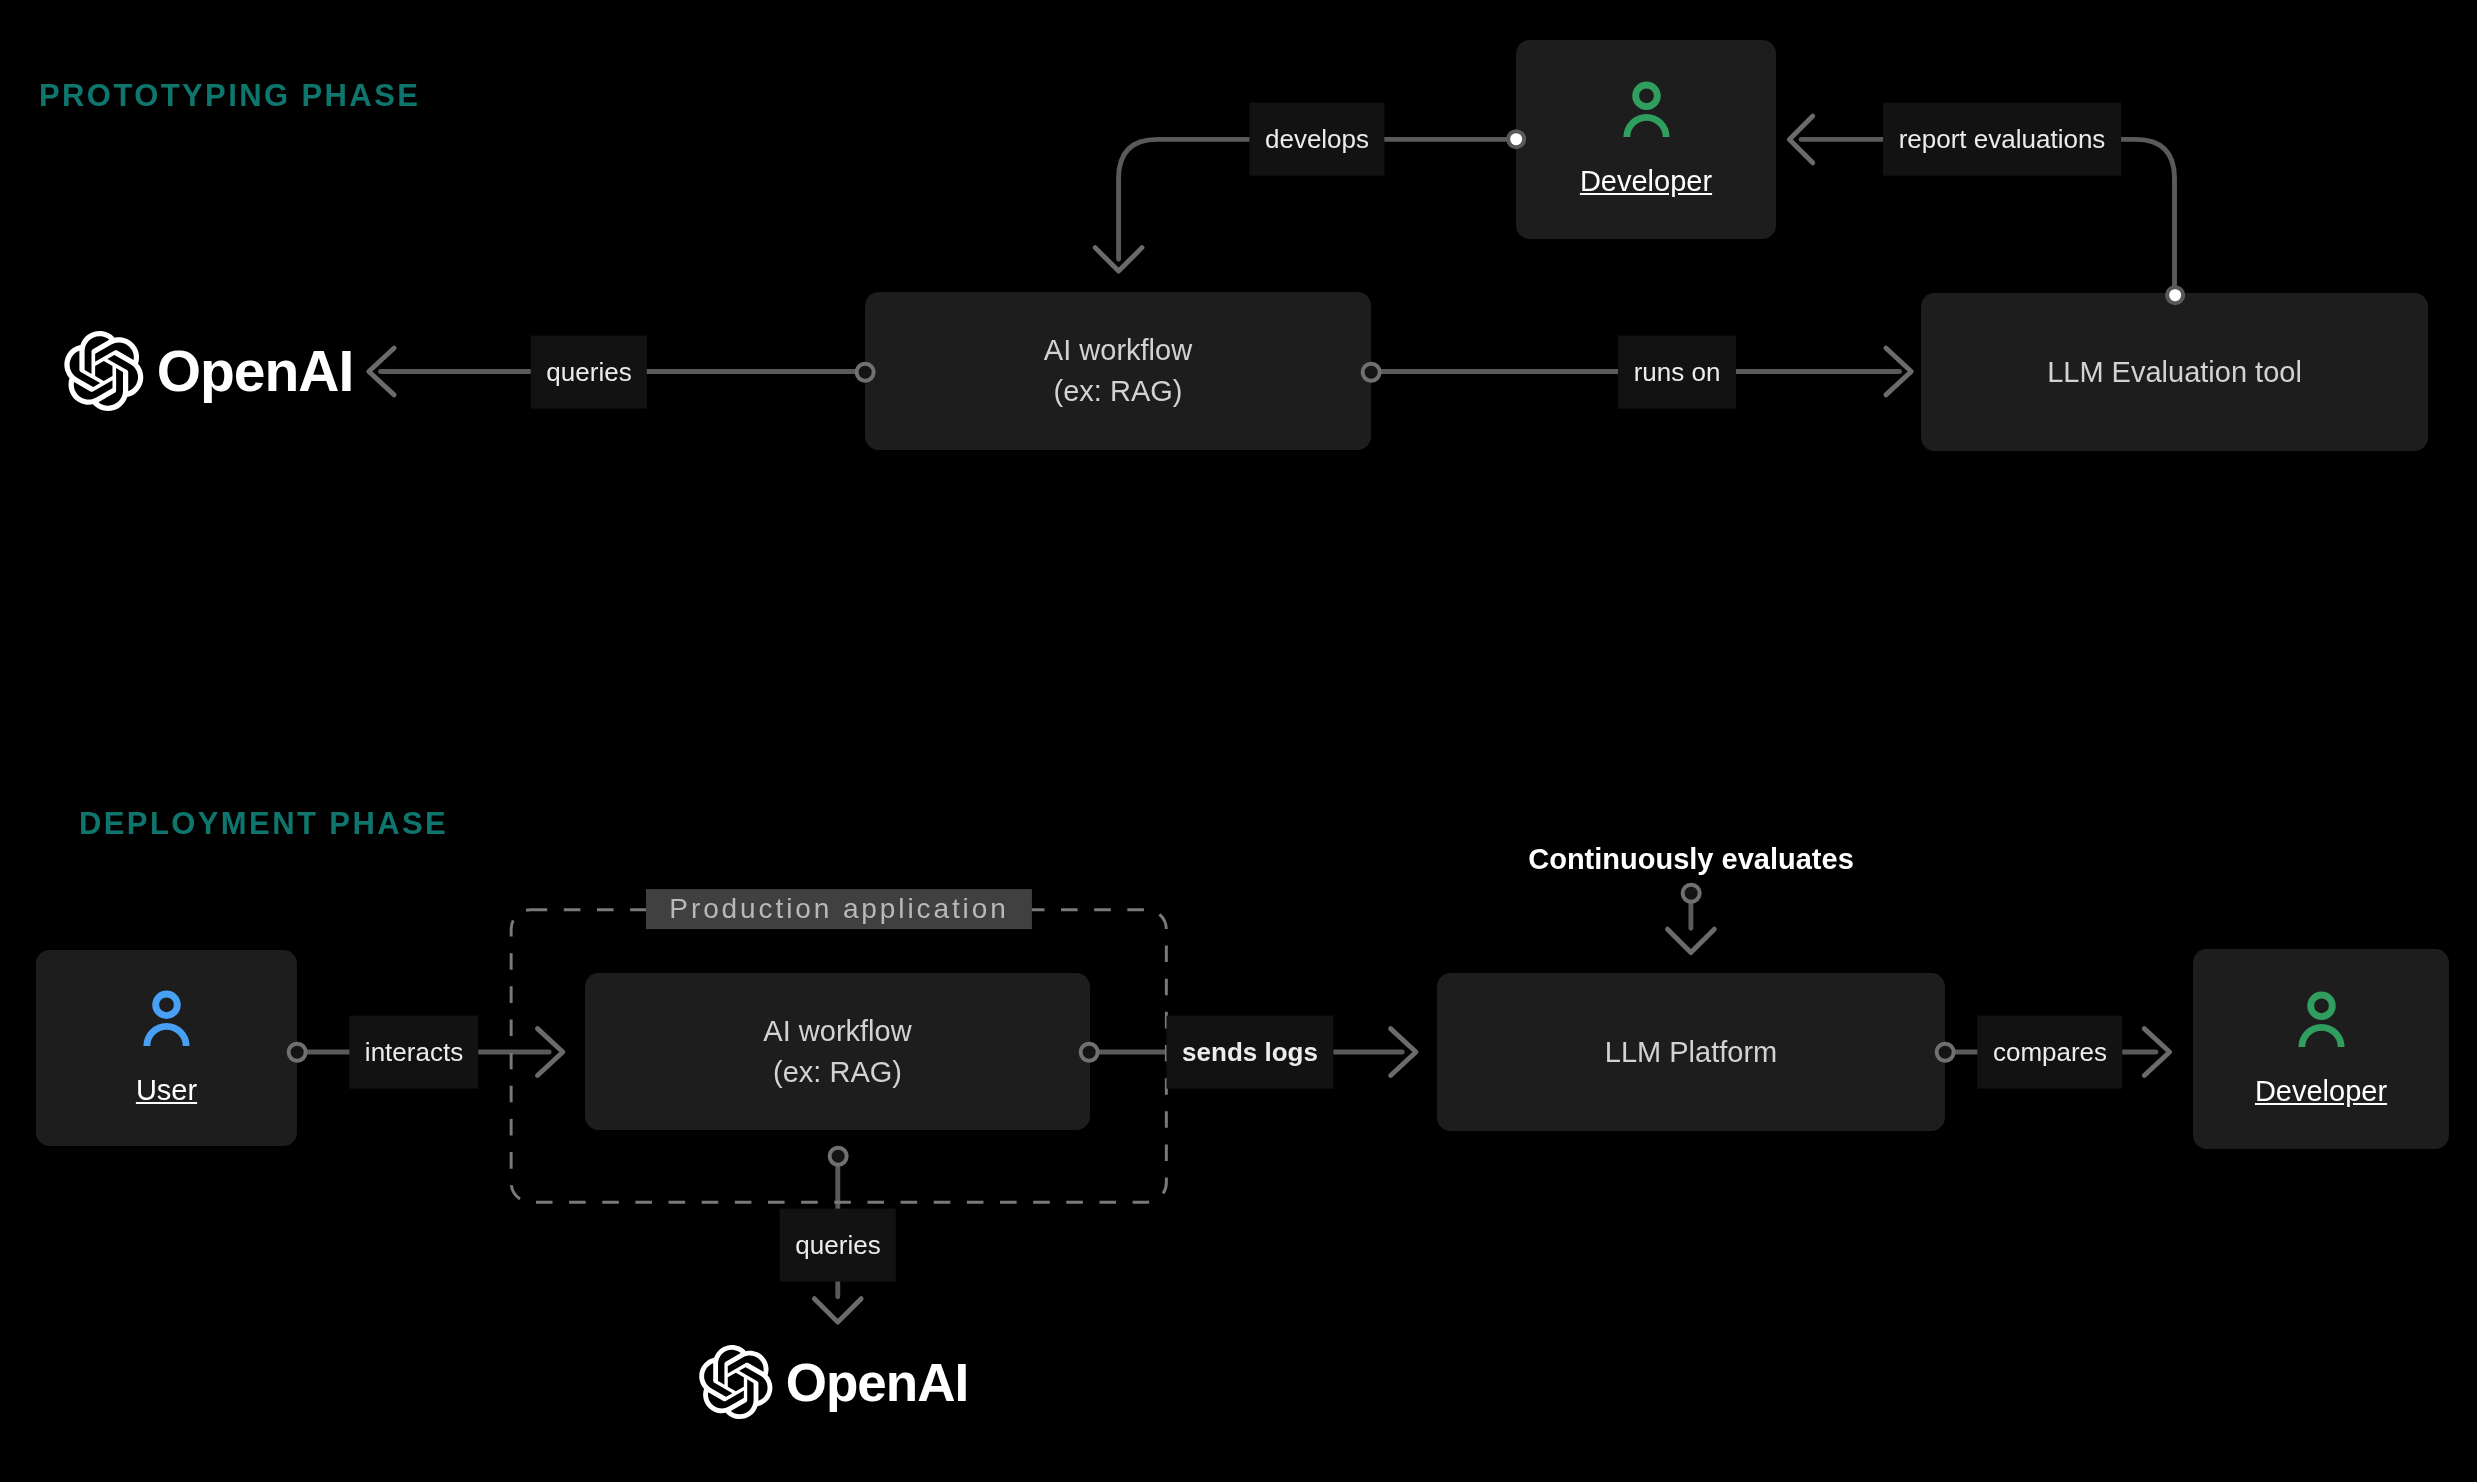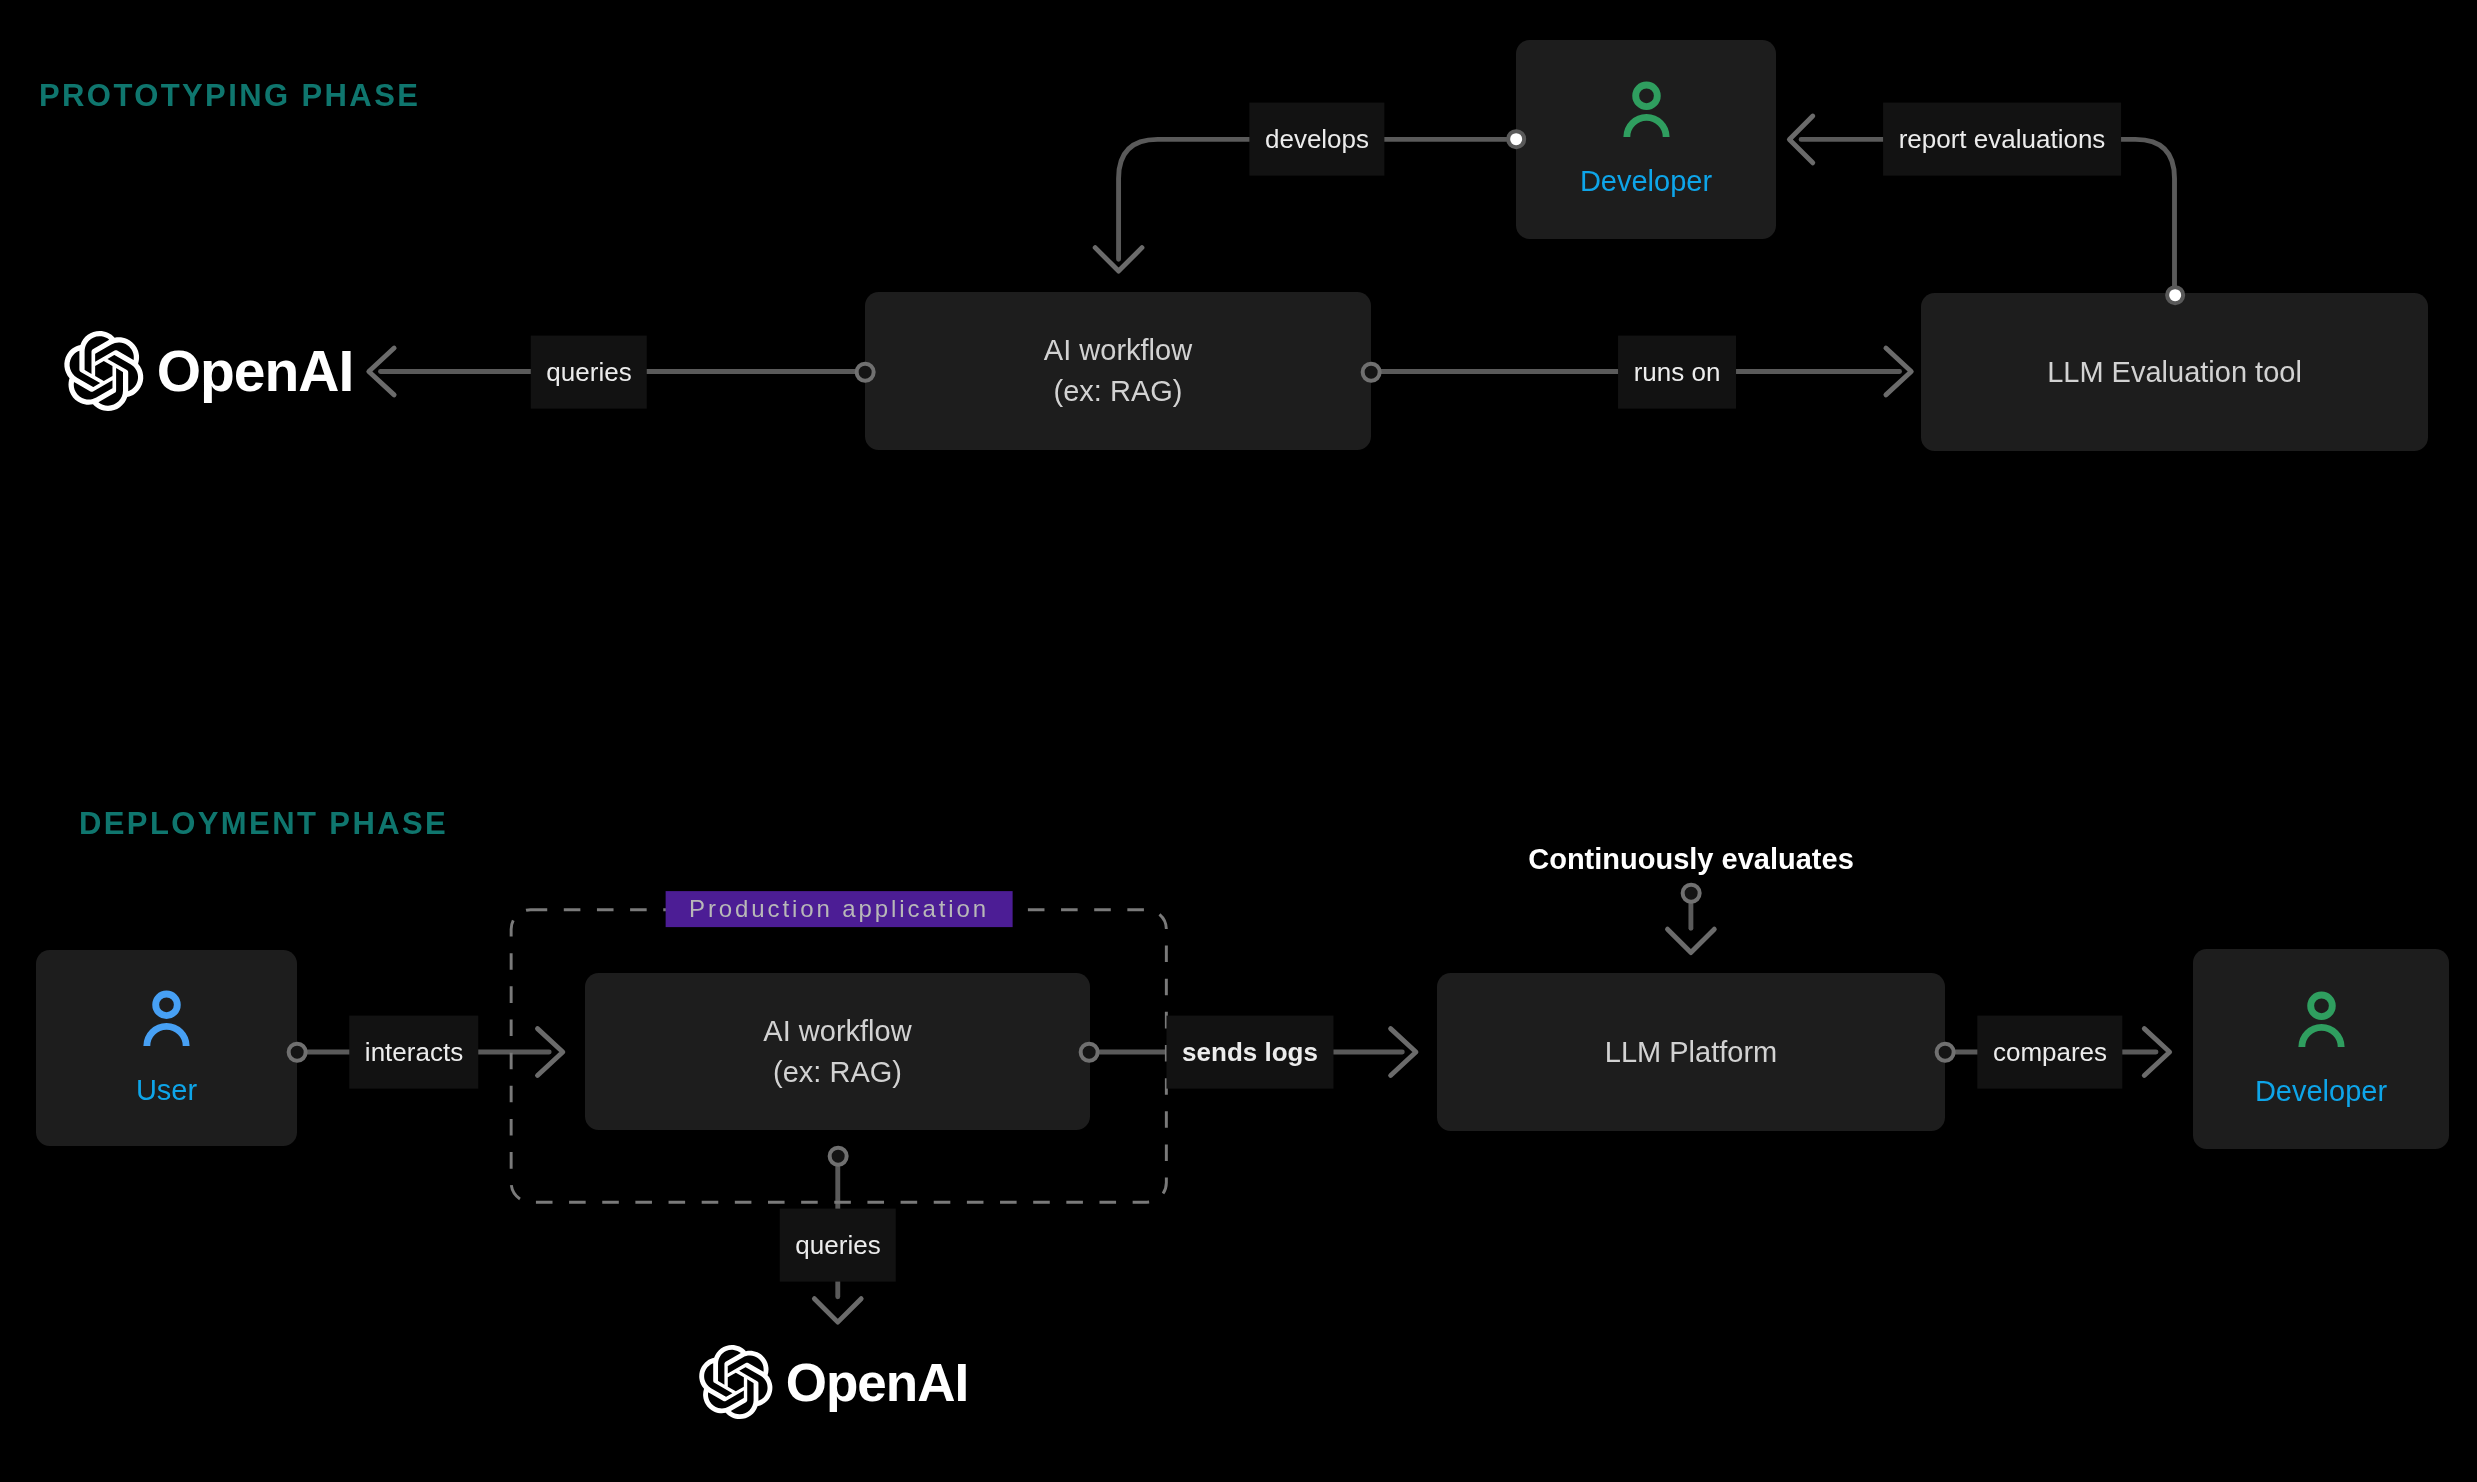--- a/index.html
+++ b/index.html
@@ -10,21 +10,21 @@
   .phase-title{
     position:absolute;color:#0f766e;font-size:31px;font-weight:bold;
     letter-spacing:2.4px;white-space:nowrap;
   }
   
   .node{
     position:absolute;background:#1d1d1d;border-radius:13.7px;
     display:flex;flex-direction:column;align-items:center;justify-content:center;
     gap:25px;
   }
-  .node-label{color:#0ea5e9;font-size:29px;line-height:33px;}
+  .node-label{color:#ffffff;font-size:29px;line-height:33px;text-decoration:underline;}
   .node-title{color:#d2d2d2;font-size:29px;line-height:41px;text-align:center;}
   .persona-icon{display:block;}
   .persona-icon.green{color:#2f9e5f;}
   .persona-icon.blue{color:#47a0f4;}
   
   .wires{position:absolute;left:0;top:0;z-index:1;}
   .node{z-index:2;}
   
   .port{
     position:absolute;z-index:3;width:12.7px;height:12.7px;border-radius:50%;
@@ -35,21 +35,21 @@
   .edge-label{
     position:absolute;z-index:3;transform:translate(-50%,-50%);
     background:#121212;color:#ececec;font-size:26px;line-height:26px;
     padding:23.4px 15.6px;white-space:nowrap;
   }
   .edge-label--bold{
     background:#000;color:#ffffff;font-weight:bold;font-size:29px;padding:9.8px 13.7px;
   }
   .group-label{
     position:absolute;z-index:3;transform:translate(-50%,-50%);
-    background:#4c1d95;color:#b8b8b8;font-size:24px;letter-spacing:2.9px;
+    background:#404040;color:#b8b8b8;font-size:28px;letter-spacing:2.9px;
     padding:3.9px 23.4px;white-space:nowrap;
   }
   
   .brand{
     position:absolute;z-index:2;display:flex;align-items:center;gap:11.7px;color:#fff;
   }
   .brand-mark{display:block;flex:none;}
   .brand-word{
     color:#ffffff;font-weight:bold;letter-spacing:-1px;white-space:nowrap;
   }

